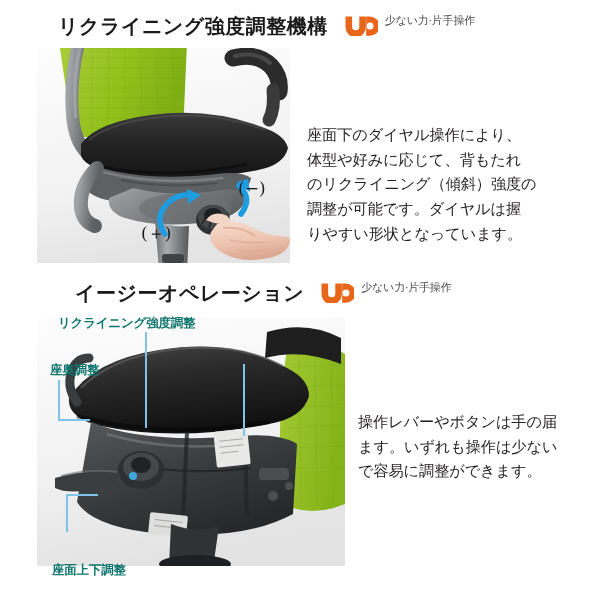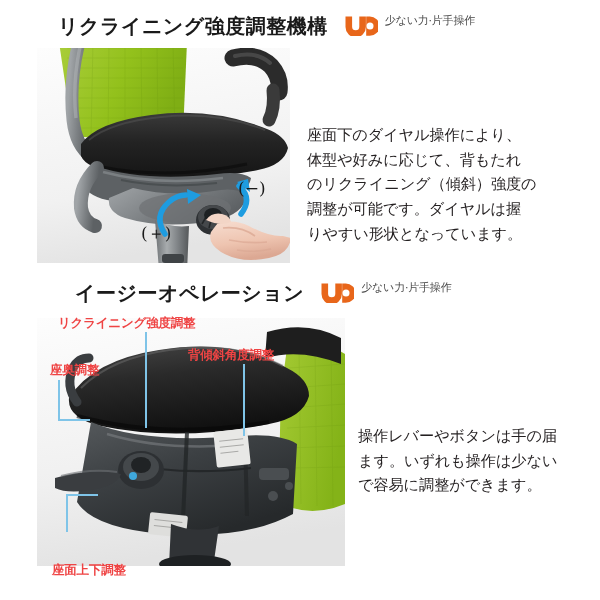--- a/index.html
+++ b/index.html
@@ -69,21 +69,21 @@
     overflow: hidden;
     background: #f2f2f2;
   }
   .photo svg { display: block; }
 
   
   .callout {
     position: absolute;
     font-size: 12.5px;
     font-weight: bold;
-    color: #ef4444;
+    color: #0f766e;
     white-space: nowrap;
     letter-spacing: -0.2px;
   }
   .leader {
     position: absolute;
     background: #7fc4e8;
   }
   .leader.v { width: 2px; }
   .leader.h { height: 2px; }
 
@@ -331,30 +331,29 @@
         <rect x="222" y="150" width="30" height="12" rx="4"></rect>
         <circle cx="236" cy="178" r="5"></circle>
         <circle cx="252" cy="168" r="4"></circle>
       </g>
     </svg>
   </div>
 
   <div class="callout" style="left:58px; top:315px;">リクライニング強度調整</div>
   <div class="leader v" style="left:145px; top:332px; height:96px;"></div>
 
-  <div class="callout" style="left:188px; top:347px;">背傾斜角度調整</div>
   <div class="leader v" style="left:243px; top:364px; height:72px;"></div>
 
   <div class="callout" style="left:50px; top:362px;">座奥調整</div>
   <div class="leader v" style="left:58px; top:380px; height:40px;"></div>
   <div class="leader h" style="left:58px; top:419px; width:32px;"></div>
 
   <div class="callout" style="left:52px; top:562px;">座面上下調整</div>
   <div class="leader h" style="left:66px; top:494px; width:32px;"></div>
   <div class="leader v" style="left:66px; top:494px; height:38px;"></div>
 
-  <div class="body-copy" style="left:350px; top:425px;font-family:Liberation Mono, monospace;">
+  <div class="body-copy" style="left:350px; top:410px;">
     <div>操作レバーやボタンは手の届</div>
     <div>ます。いずれも操作は少ない</div>
     <div>で容易に調整ができます。</div>
   </div>
 
 </div>
 
 </body></html>

